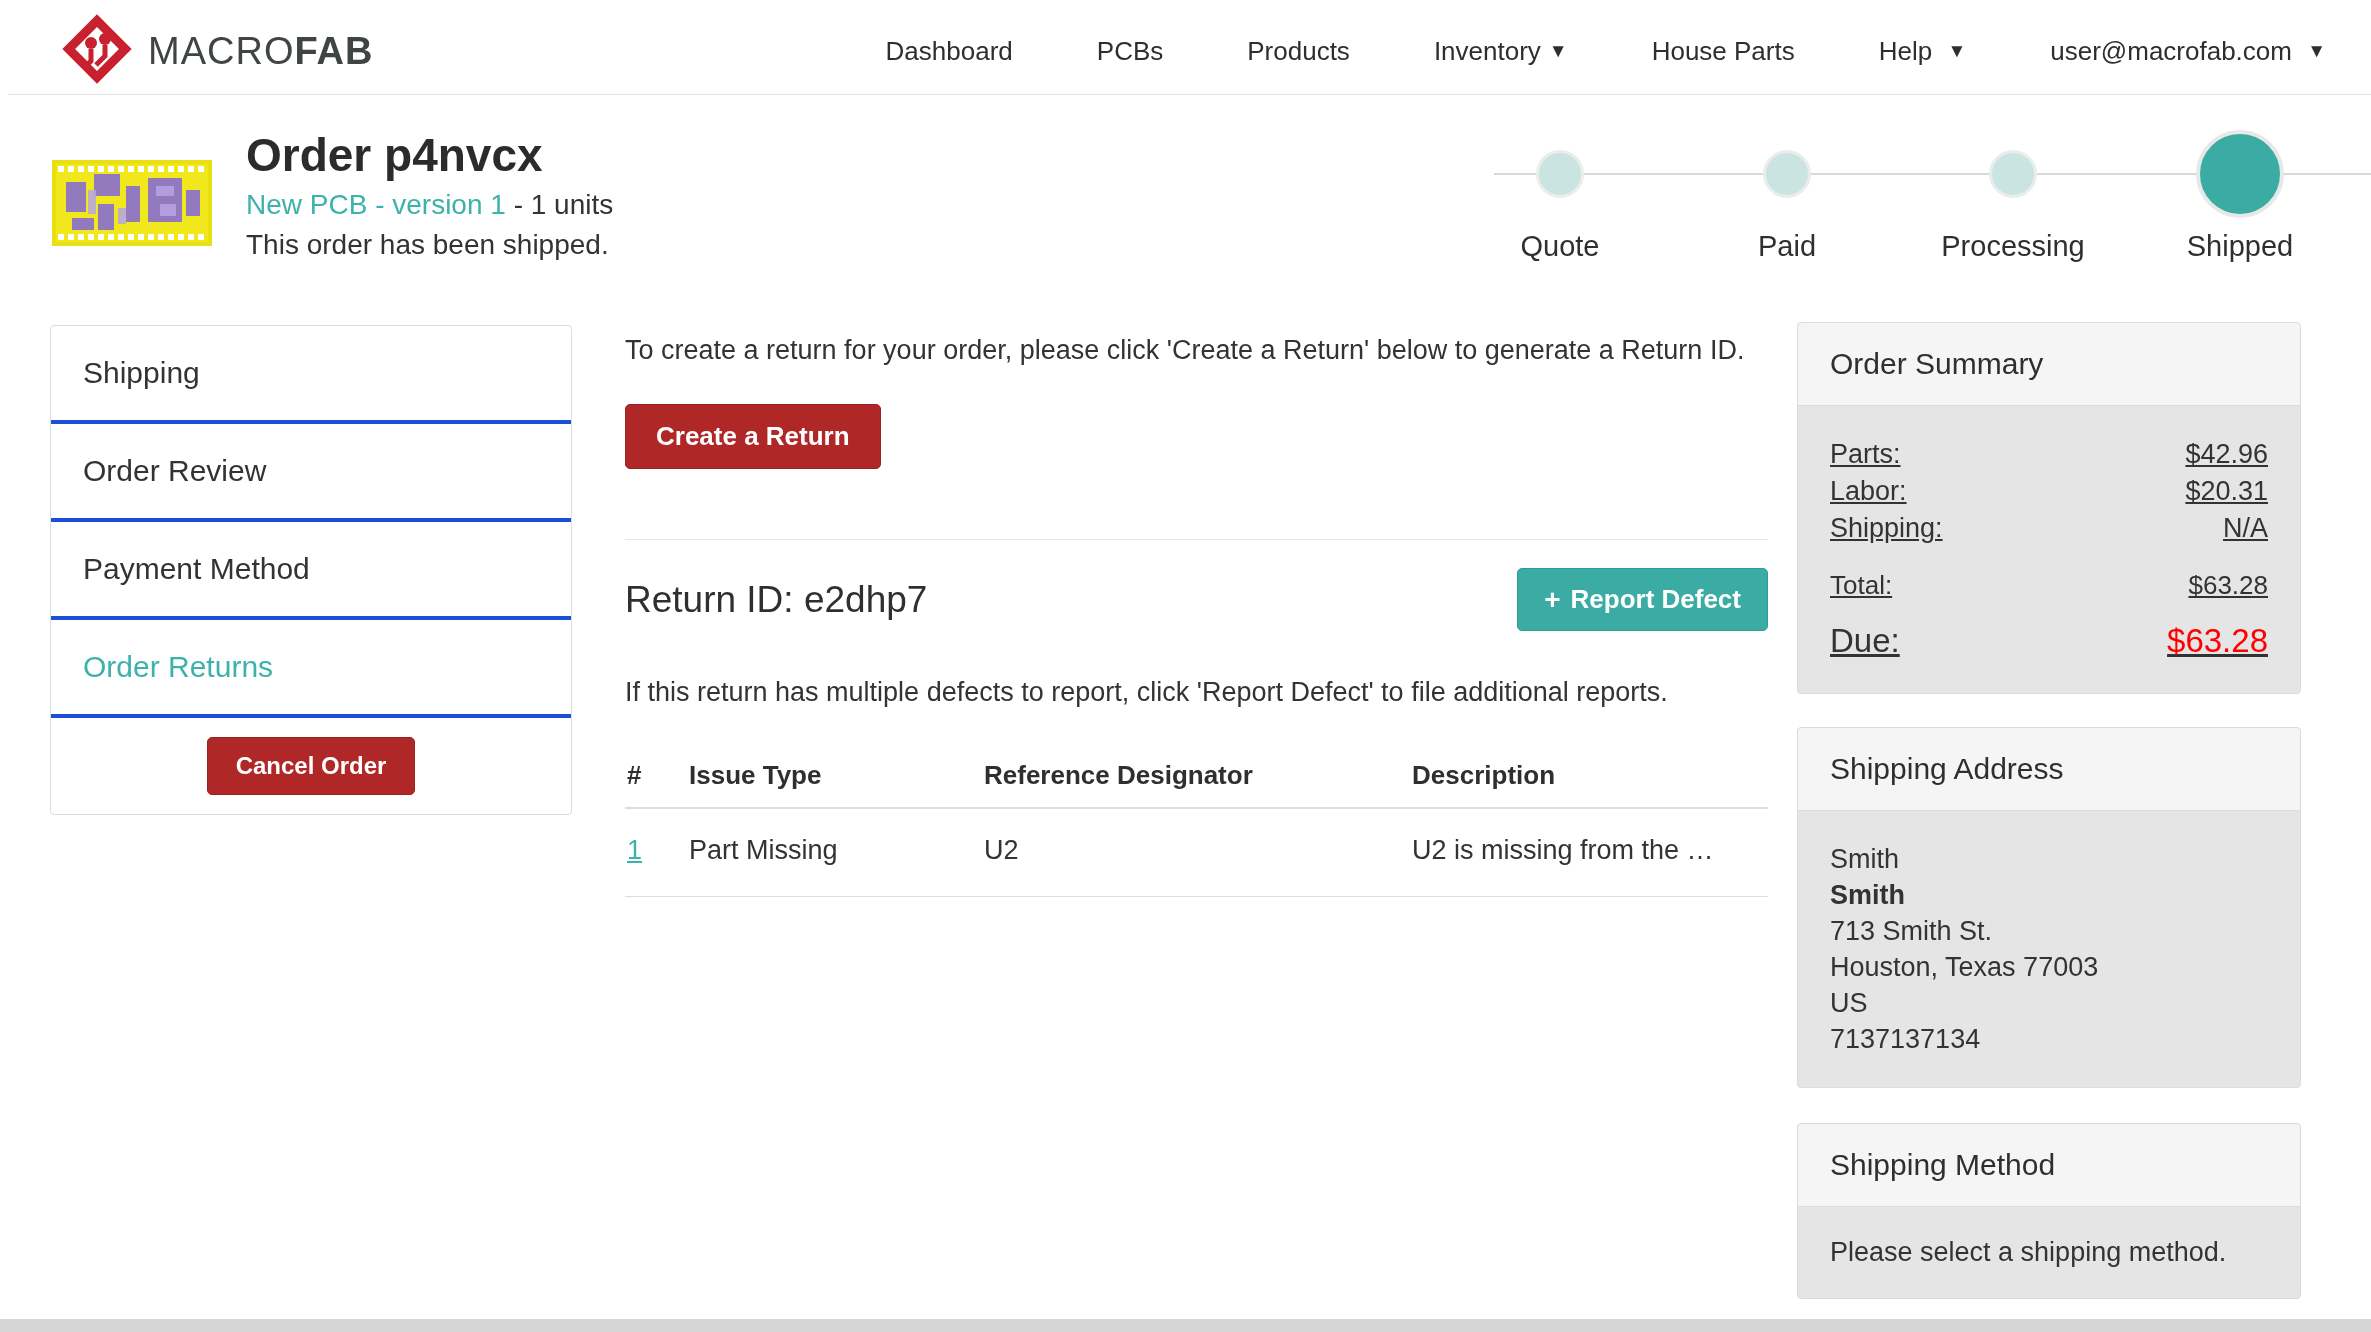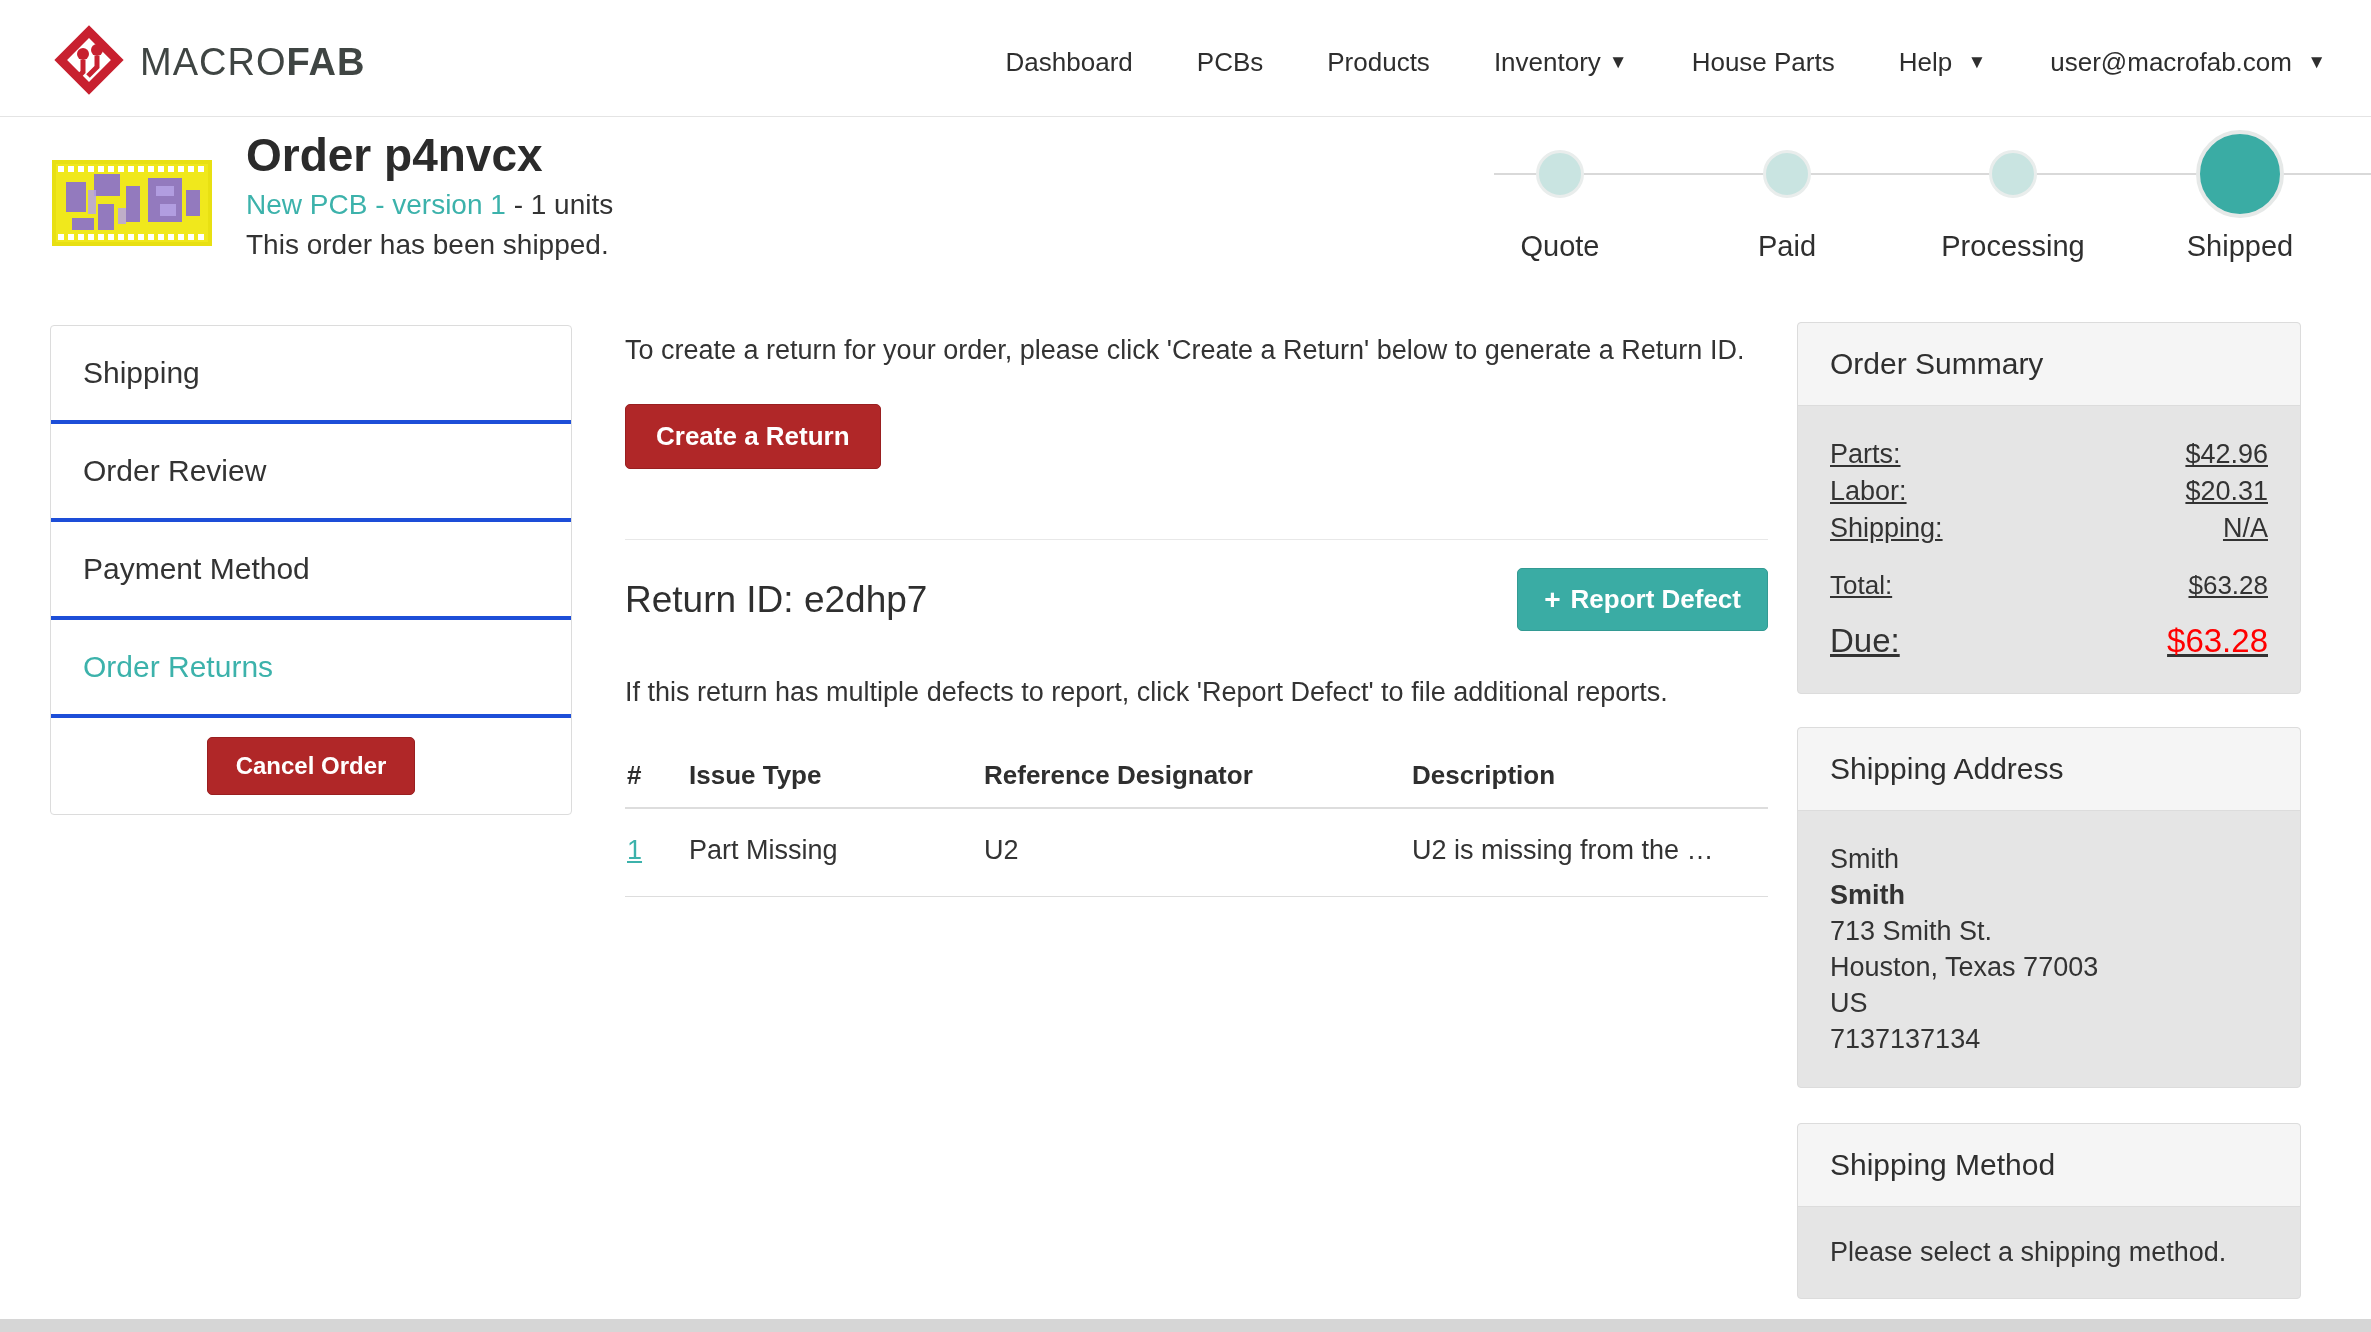--- a/index.html
+++ b/index.html
@@ -9,30 +9,30 @@
     color: #333333;
     width: 2371px;
     height: 1332px;
     position: relative;
     overflow: hidden;
   }
   .page { position: relative; width: 2371px; height: 1332px; background: #fff; }
 
   
   .navbar {
-    position: absolute; top: 0; left: 0; right: 0; height: 117px;
+    position: absolute; top: 0; left: 8px; right: 0; height: 95px;
     background: #ffffff; border-bottom: 1px solid #e4e4e4;
     display: flex; align-items: center; padding: 8px 45px 0 52px;
   }
   .brand { display: flex; align-items: center; gap: 14px; cursor: pointer; }
   .brand-text { font-size: 38px; letter-spacing: 1px; color: #3f4543; }
   .brand-text .macro { font-weight: normal; }
   .brand-text .fab { font-weight: bold; }
   .nav-links {
-    margin-left: auto; display: flex; align-items: center; gap: 64px;
+    margin-left: auto; display: flex; align-items: center; gap: 84px;
     font-size: 26px; color: #2e2e2e;
   }
   .nav-item { cursor: pointer; white-space: nowrap; }
   .caret {
     display: inline-block; margin-left: 8px; font-size: 19px;
     position: relative; top: -3px; color: #2e2e2e;
   }
 
   
   .pcb-thumb {

